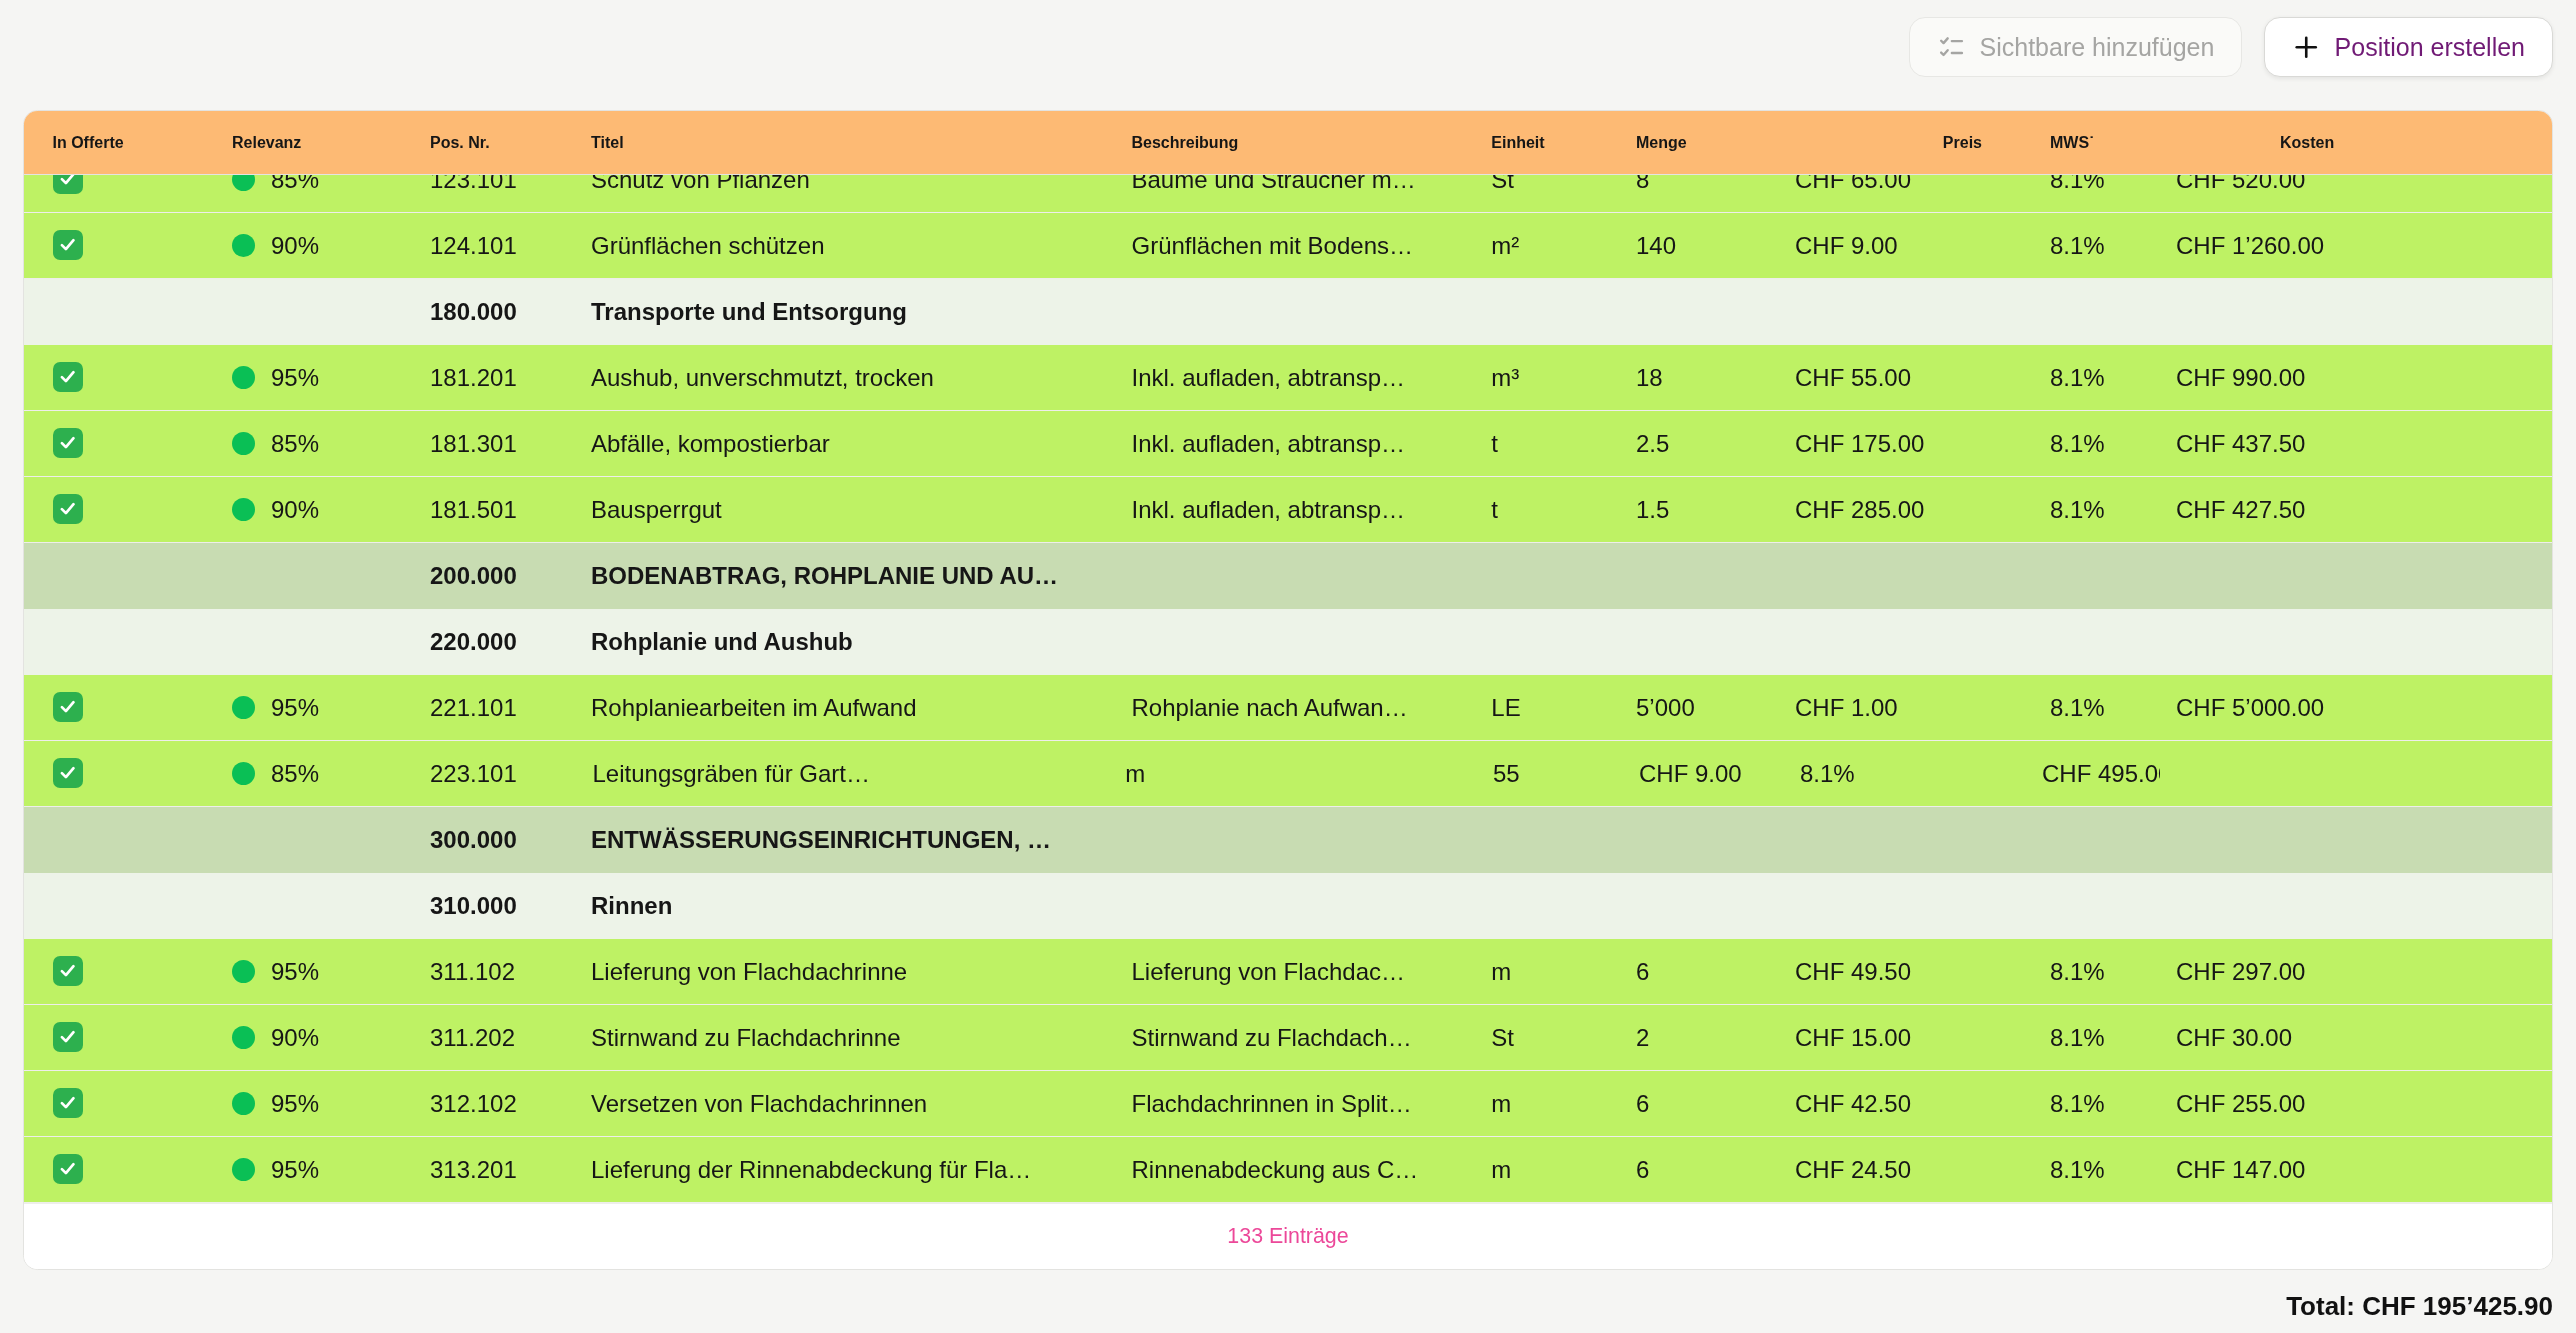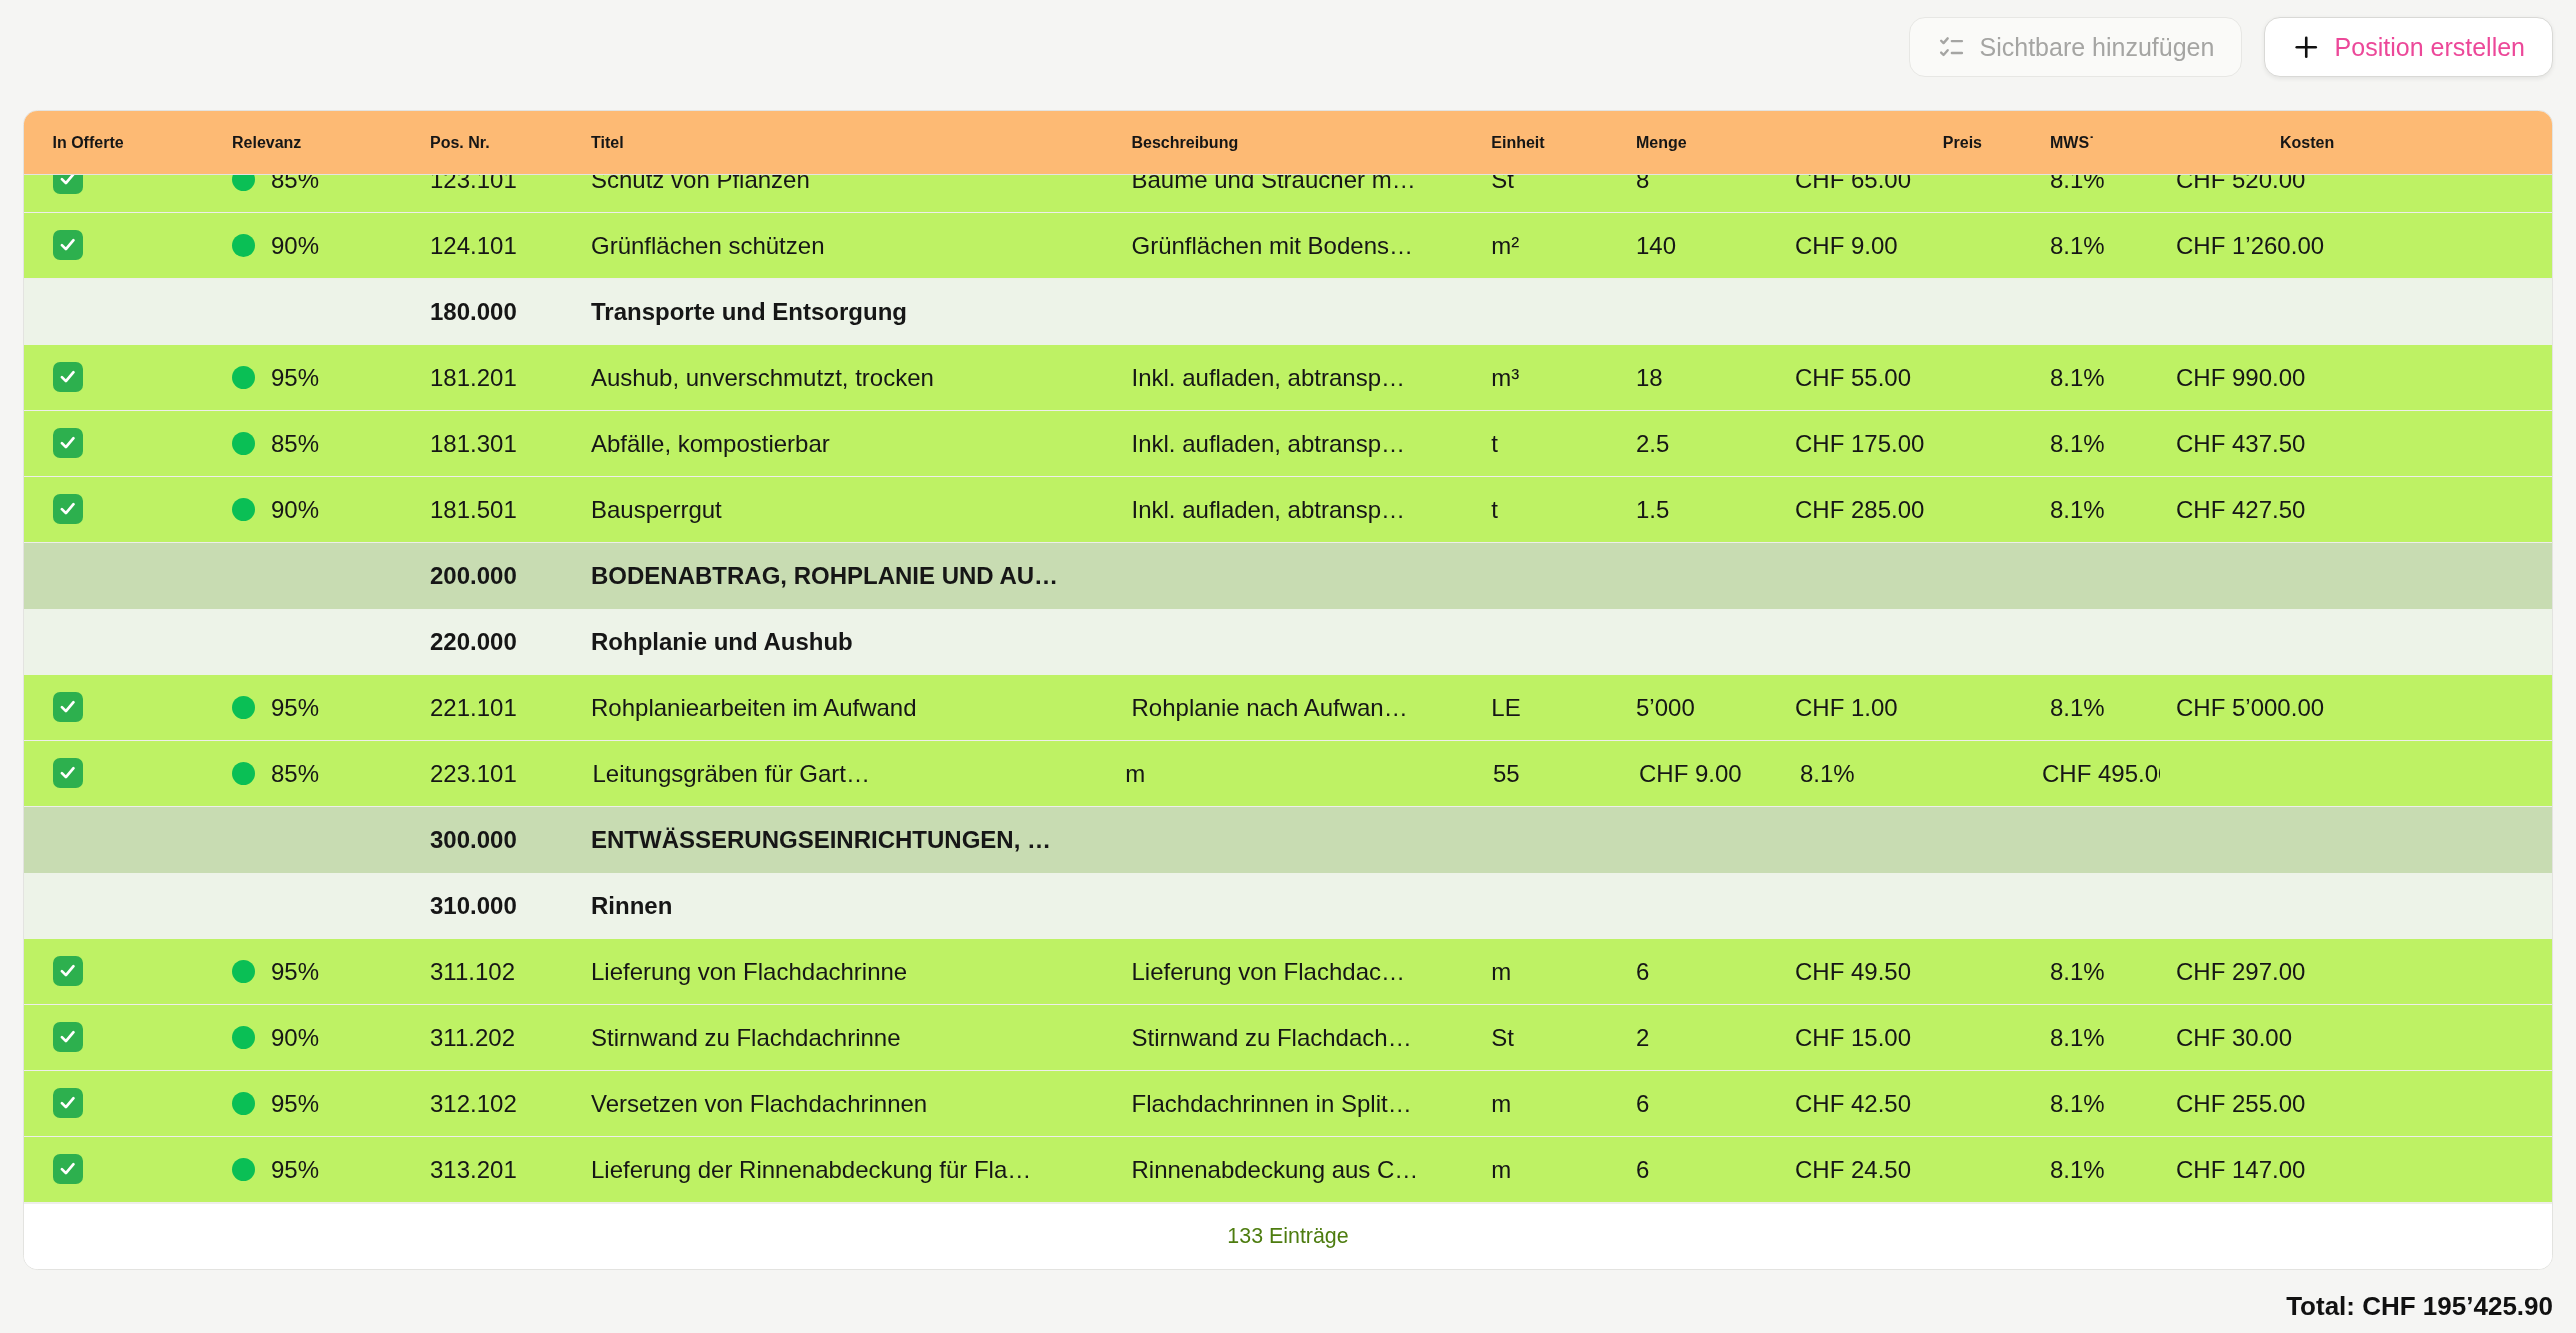--- a/index.html
+++ b/index.html
@@ -22,21 +22,21 @@
   }
   .btn {
     display:inline-flex; align-items:center; gap:14.3px;
     height:60px; padding:0 27px; border-radius:16px;
     font-size:25px; font-family:inherit; cursor:pointer; white-space:nowrap;
   }
   .btn-ghost {
     background:#fafaf8; border:0.9px solid #e7e7e4; color:#a5a5a3;
   }
   .btn-primary {
-    background:#ffffff; border:0.9px solid #d9d9d6; color:#ec4899;
+    background:#ffffff; border:0.9px solid #d9d9d6; color:#701a75;
     box-shadow:0 1.8px 4.5px rgba(0,0,0,0.07); font-weight:500;align-items:center;
   }
   .btn .icon { display:inline-flex; align-items:center; }
 
   
   .table-card {
     margin:33px 23px 0 23px;
     background:#fff;
     border:0.9px solid #e3e3e0;
     border-radius:14.3px;
@@ -79,21 +79,21 @@
     width:30px; height:30px; border-radius:7.1px; background:#2db04e;
     display:inline-flex; align-items:center; justify-content:center;
   }
   .checkbox svg { width:21.4px; height:21.4px; }
   .dot { width:23px; height:23px; border-radius:50%; background:#0abf55; flex:0 0 auto; }
 
   .tfoot {
     position:relative; z-index:2; background:#fff;
     height:66px; display:flex; align-items:center; justify-content:center;
     border-top:0.9px solid var(--row-border);
-    color:#4d7c0f; font-size:21.4px;
+    color:#ec4899; font-size:21.4px;
   }
 
   .total-bar {
     text-align:right; padding:21.4px 23px 0 0;
     font-weight:700; font-size:26px; color:#111;
   }
 </style>
 </head>
 <body>
 

